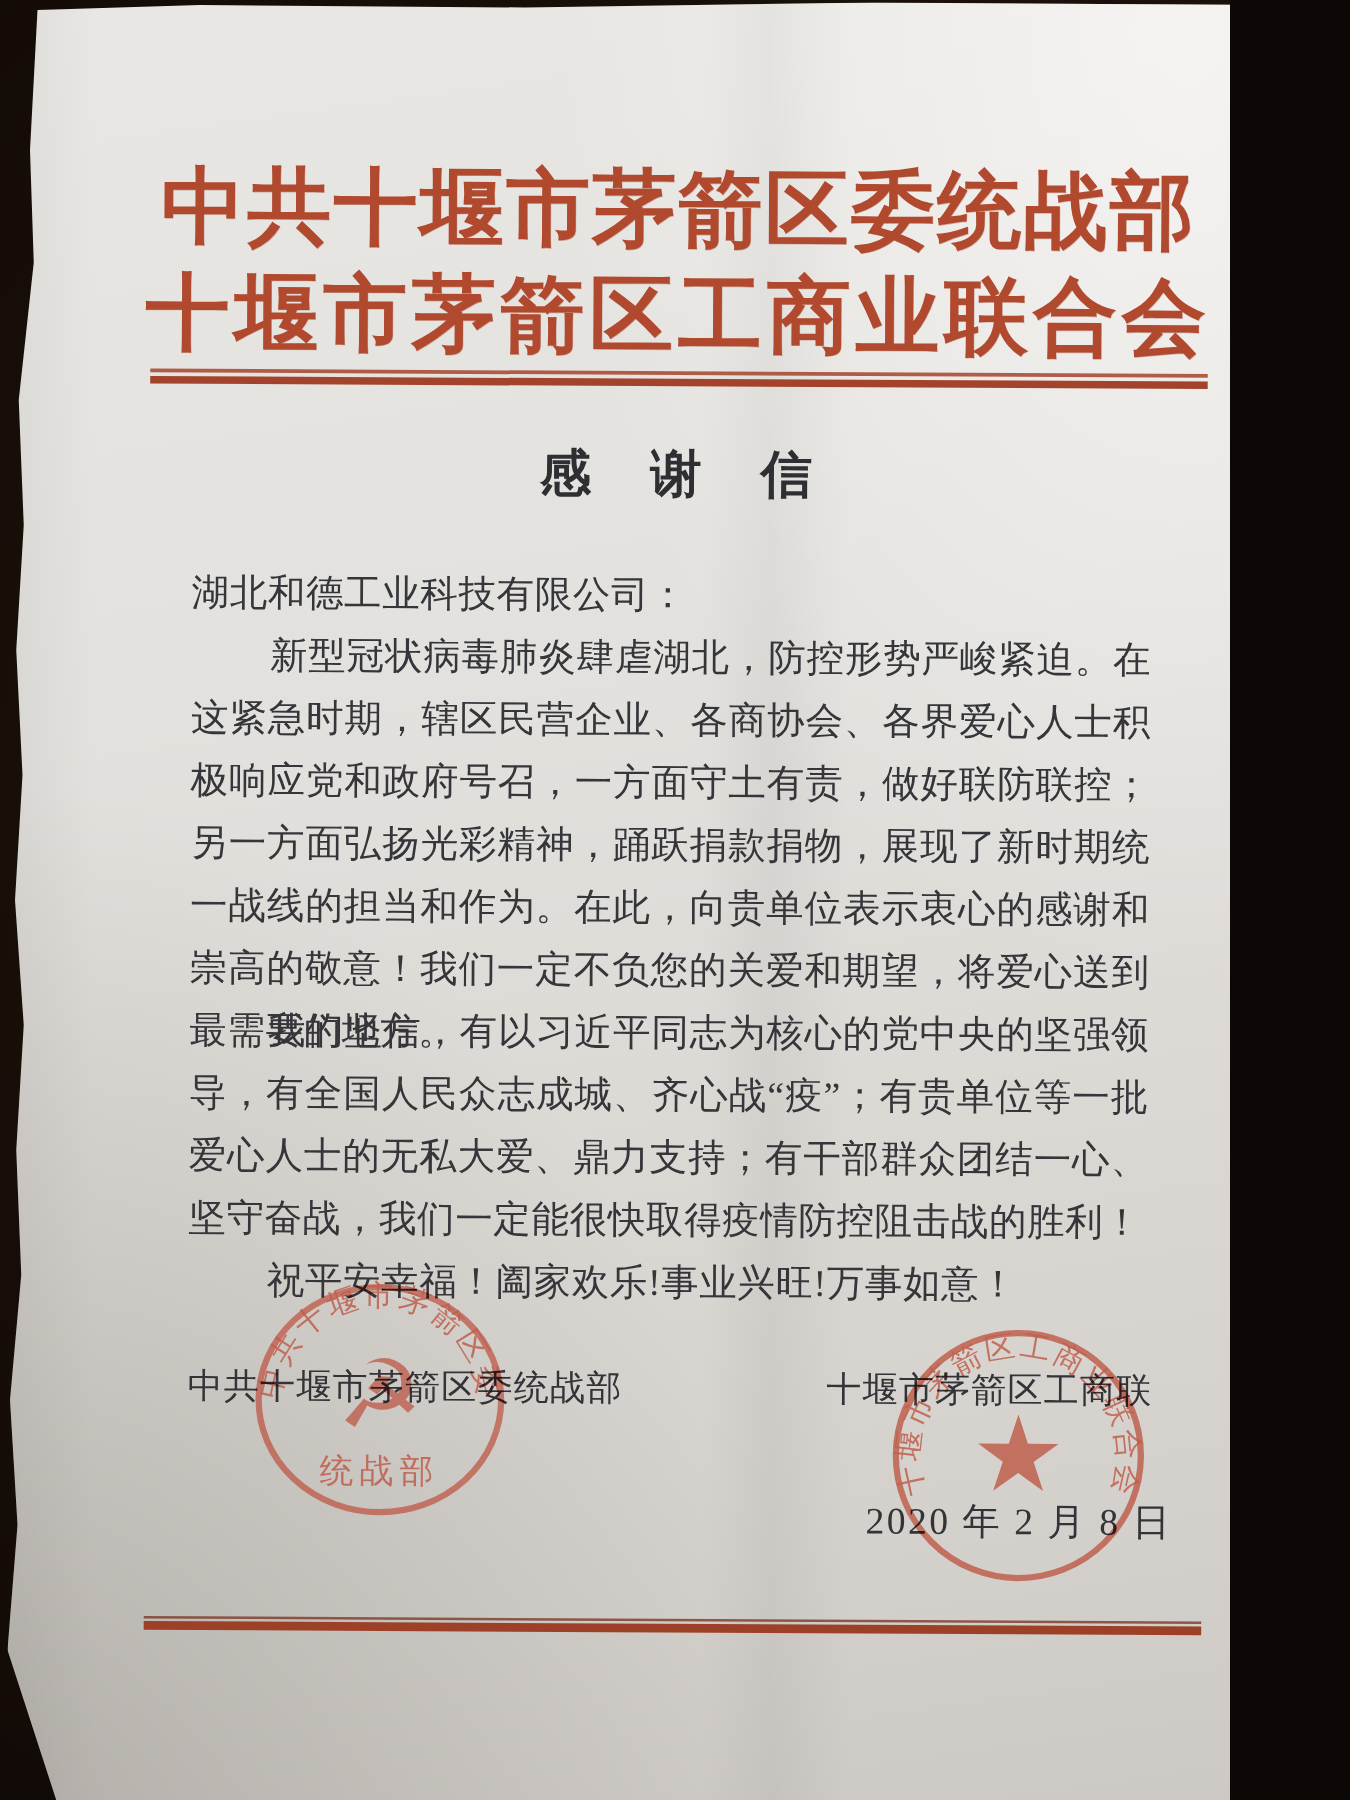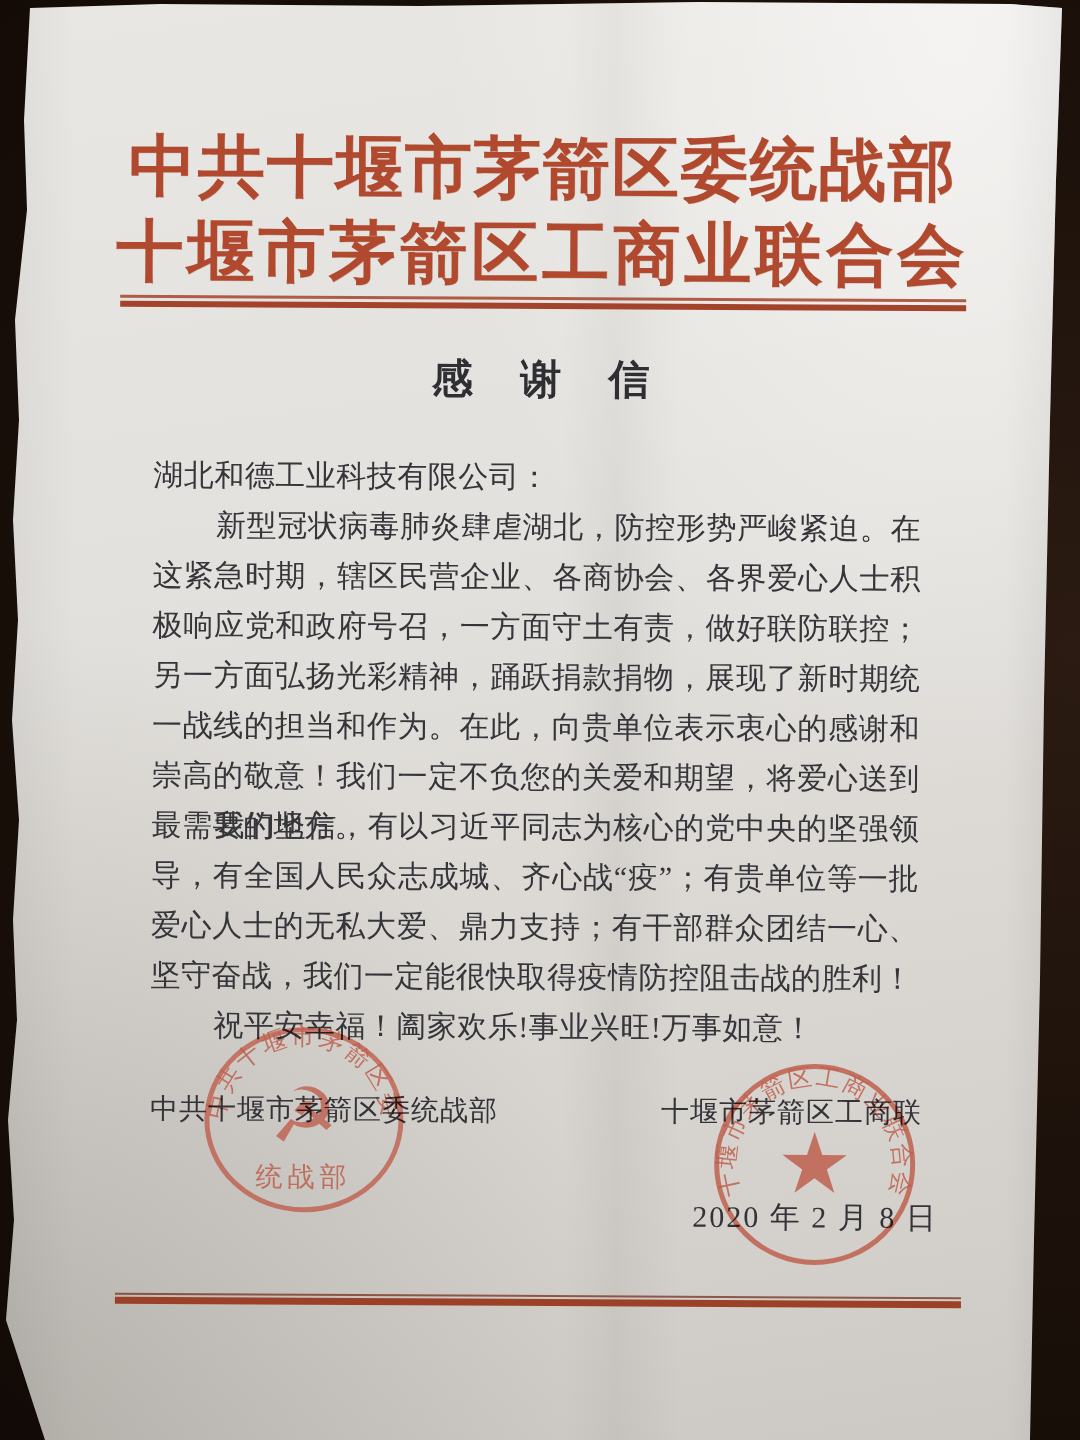--- a/index.html
+++ b/index.html
@@ -1,17 +1,17 @@
 <!DOCTYPE html>
 <html><head>
 <meta charset="utf-8">
 <style>
   html,body{margin:0;padding:0;background:#0d0806;}
   #screen{
-    position:relative;width:1080px;height:1440px;overflow:hidden;
+    position:relative;width:984px;height:1440px;overflow:hidden;
     background:
       radial-gradient(ellipse at 100% 45%, #2b1b12 0%, #1d120b 45%, #120a06 100%);
     font-family:"Liberation Serif","DejaVu Serif",serif;
   }
   
   #paper{
     position:absolute;left:0;top:0;width:1080px;height:1440px;
     background:
       radial-gradient(ellipse at 88% 2%, rgba(255,255,255,.55) 0%, rgba(255,255,255,0) 38%),
       radial-gradient(ellipse at 0% 100%, rgba(62,52,44,.20) 0%, rgba(62,52,44,0) 40%),

